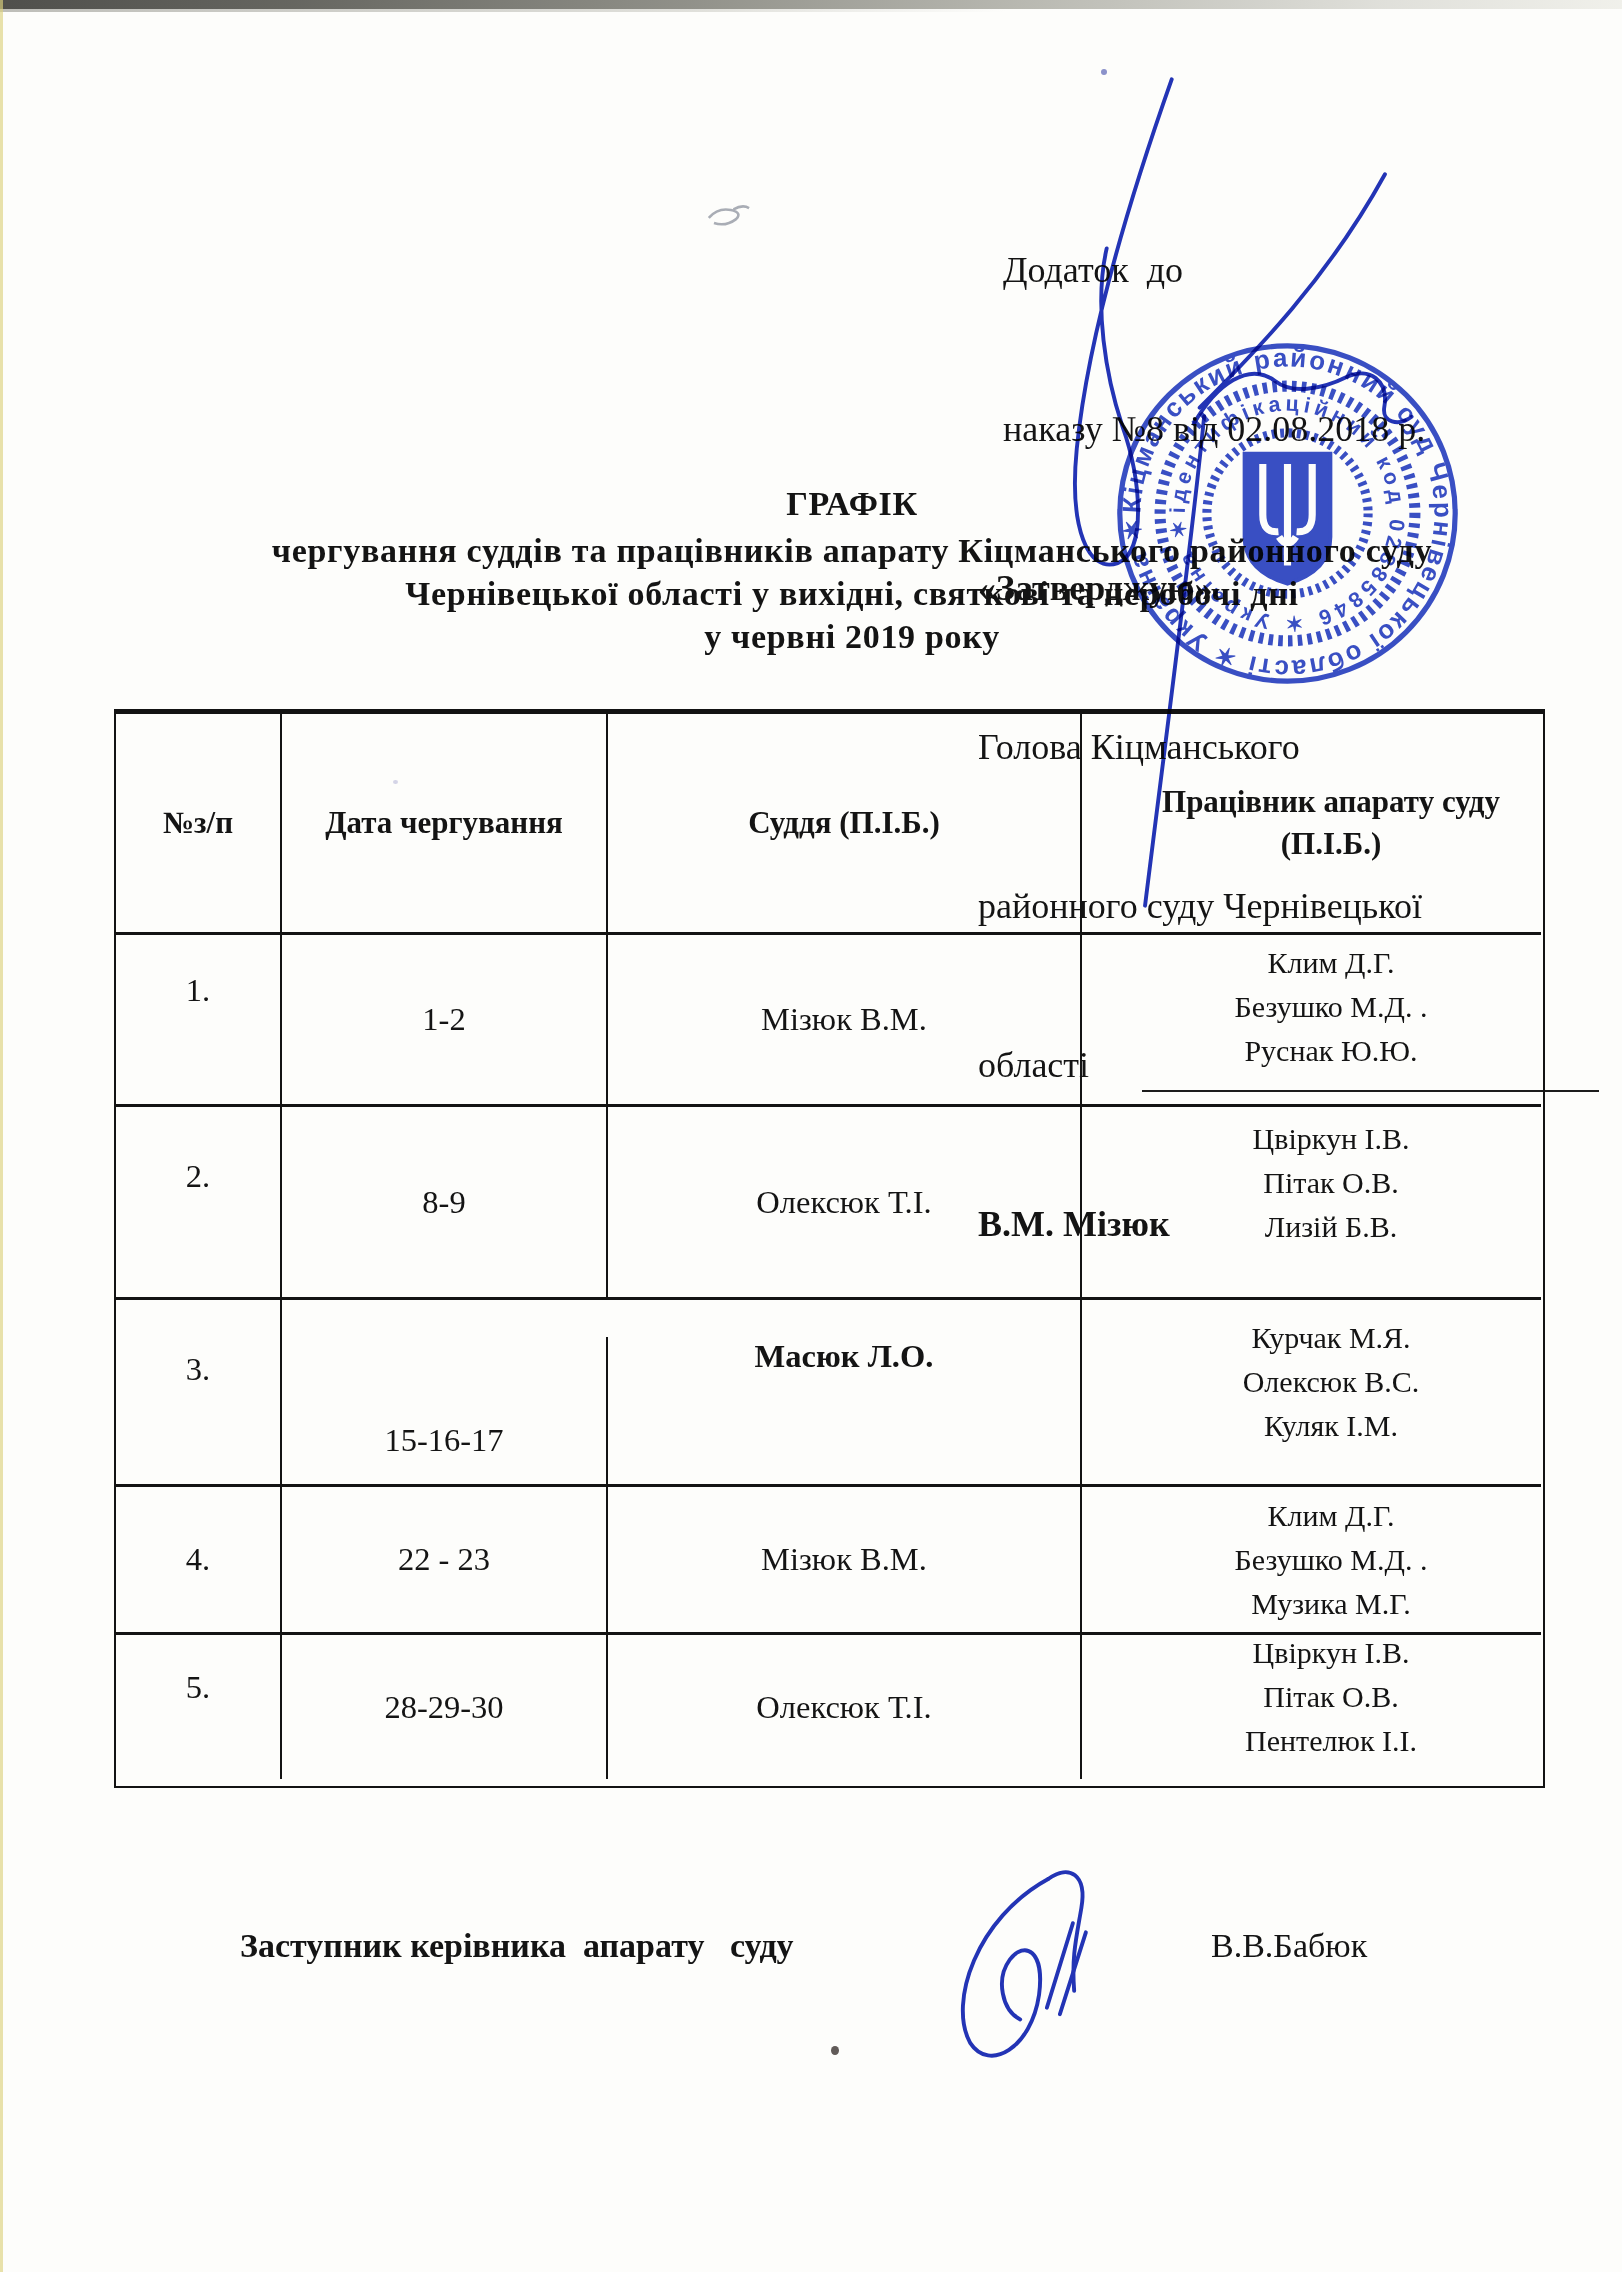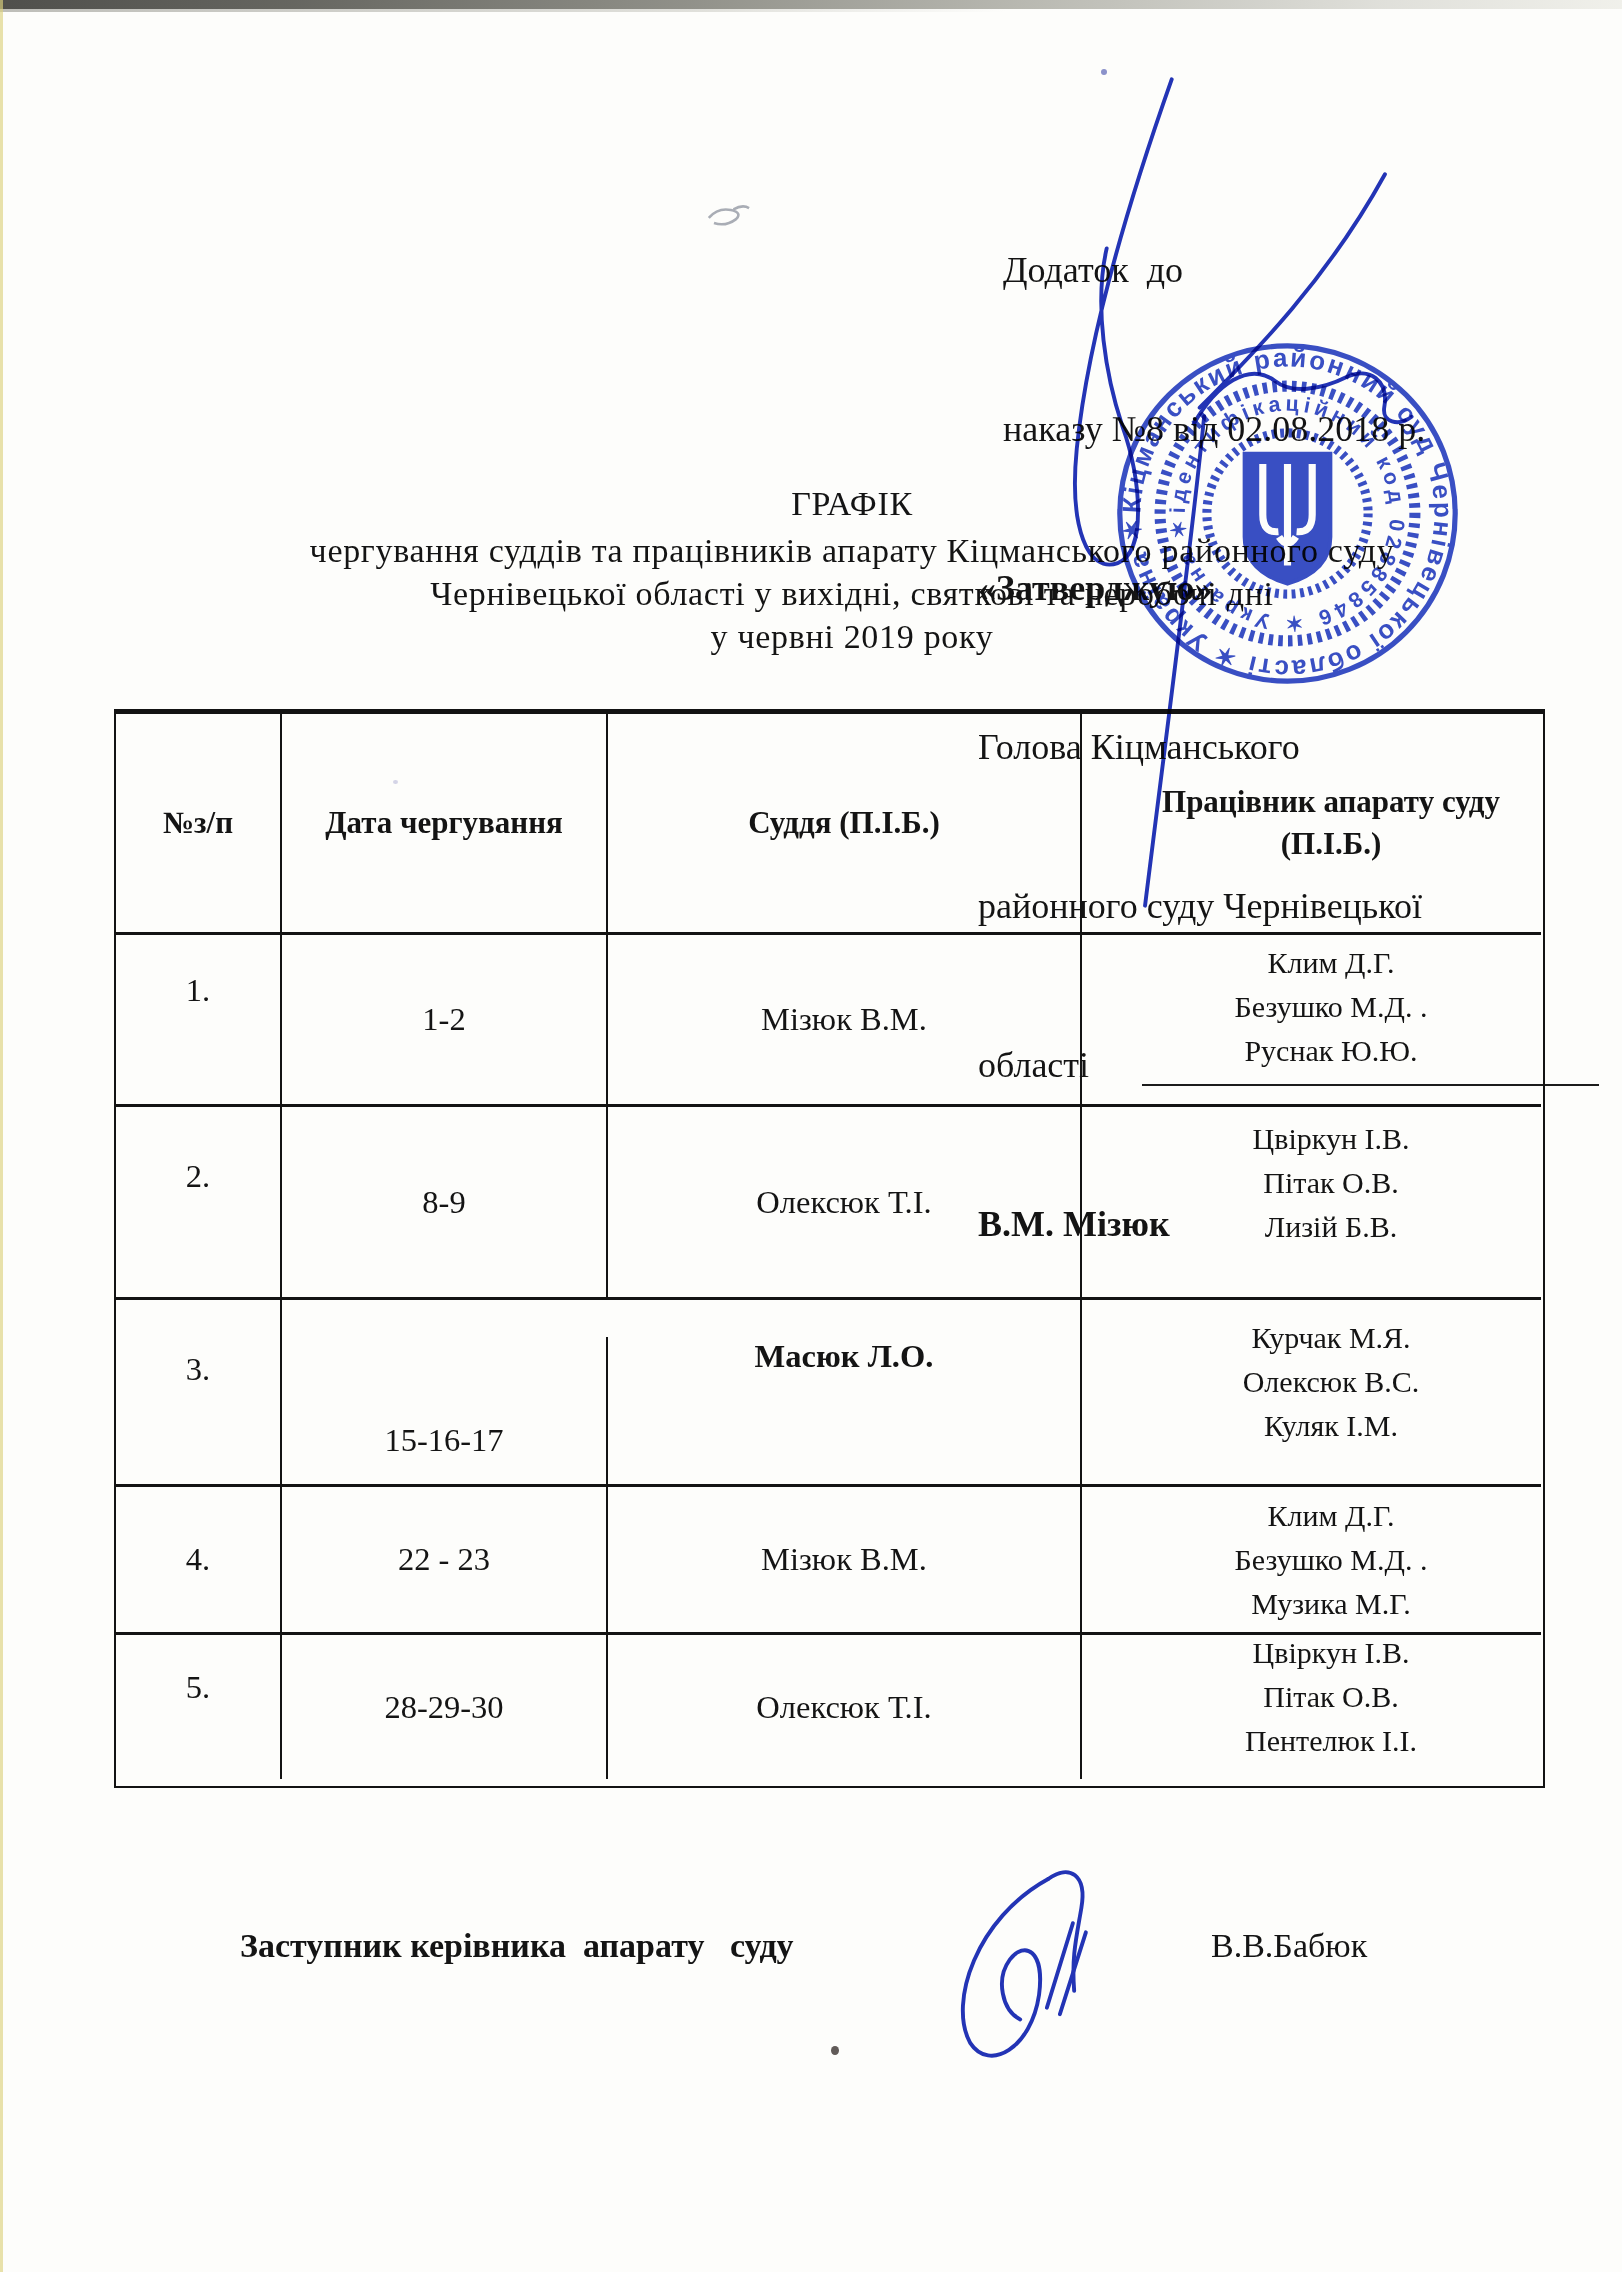--- a/index.html
+++ b/index.html
@@ -13,25 +13,25 @@
   .scan-top2{position:absolute;left:0;top:8.5px;width:62%;height:3.3px;
     background:linear-gradient(90deg,#8a8a82,#c9c9c1 70%,transparent);opacity:.55;}
   .scan-left{position:absolute;left:0;top:0;width:3.3px;height:100%;background:#ddd27e;opacity:.65;}
   .speck{position:absolute;border-radius:50%;}
 
   
   .hdr{position:absolute;left:978px;top:138px;width:624px;font-size:36px;line-height:53px;white-space:pre;}
   .hdr .ln{display:block;}
   .hdr .indent{padding-left:25px;}
   .hdr .b{font-weight:bold;}
-  .hdr .oblast-line{display:flex;align-items:center;width:621px;gap:44px;}
+  .hdr .oblast-line{display:flex;align-items:flex-end;width:621px;gap:44px;}
   .hdr .sig-line{flex:1;border-bottom:2.6px solid #1c1c1c;height:39px;margin-left:9px;}
 
   
-  .title{position:absolute;left:98px;top:482px;width:1508px;text-align:center;font-weight:normal;
+  .title{position:absolute;left:98px;top:482px;width:1508px;text-align:center;font-weight:bold;
     font-size:34px;line-height:43px;letter-spacing:0.7px;}
   .title .t1{margin-bottom:3.9px;}
 
   
   .duty-table{position:absolute;left:114px;top:709px;width:1431px;height:1079px;
     border:2.6px solid #131313;border-top-width:5.2px;box-sizing:border-box;
     display:grid;grid-template-columns:166px 326px 474px 459px;
     grid-template-rows:221px 172px 193px 187px 148px 144px;}
   .cell{border-right:2px solid #131313;border-bottom:3.9px solid #131313;
     display:flex;flex-direction:column;align-items:center;justify-content:center;

